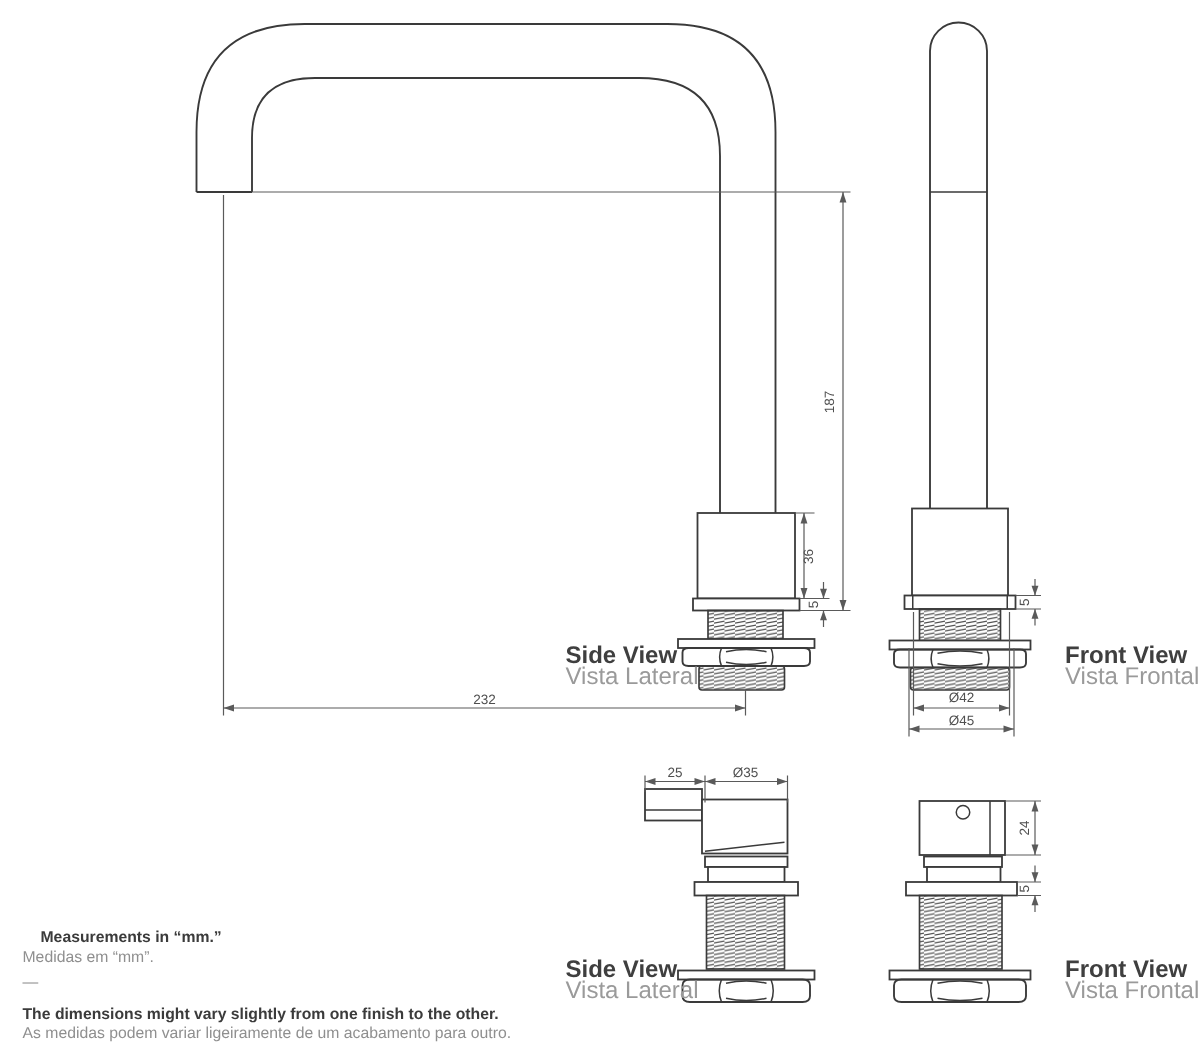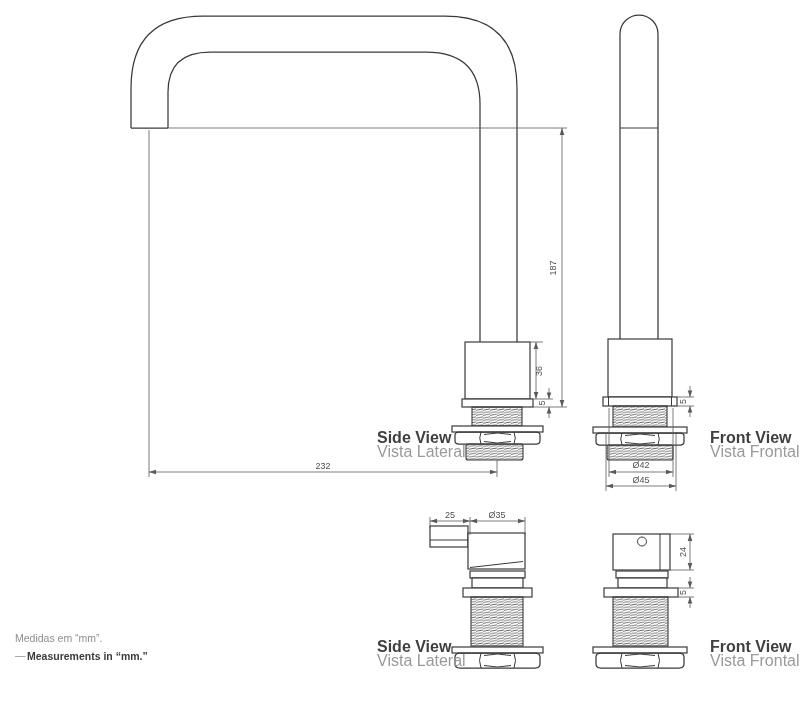--- a/index.html
+++ b/index.html
@@ -184,17 +184,19 @@
 </div>
 <div class="viewlabel" style="left:377px;top:640px;text-align:left;">
   <span class="main">Side View</span>
   <span class="sub">Vista Lateral</span>
 </div>
 <div class="viewlabel" style="left:710px;top:640px;text-align:left;">
   <span class="main">Front View</span>
   <span class="sub">Vista Frontal</span>
 </div>
 
-<div class="note bold" style="top:650px;padding-left:12px;">Measurements in “mm.”</div>
+<div class="note bold" style="top:619px;padding-left:12px;">Measurements in “mm.”</div>
 <div class="note gray" style="top:632px;">Medidas em “mm”.</div>
 <div class="note gray" style="top:649px;">—</div>
+<div class="note bold" style="top:670px;">The dimensions might vary slightly from one finish to the other.</div>
+<div class="note gray" style="top:683px;">As medidas podem variar ligeiramente de um acabamento para outro.</div>
 
 </div>
 
 </body></html>

